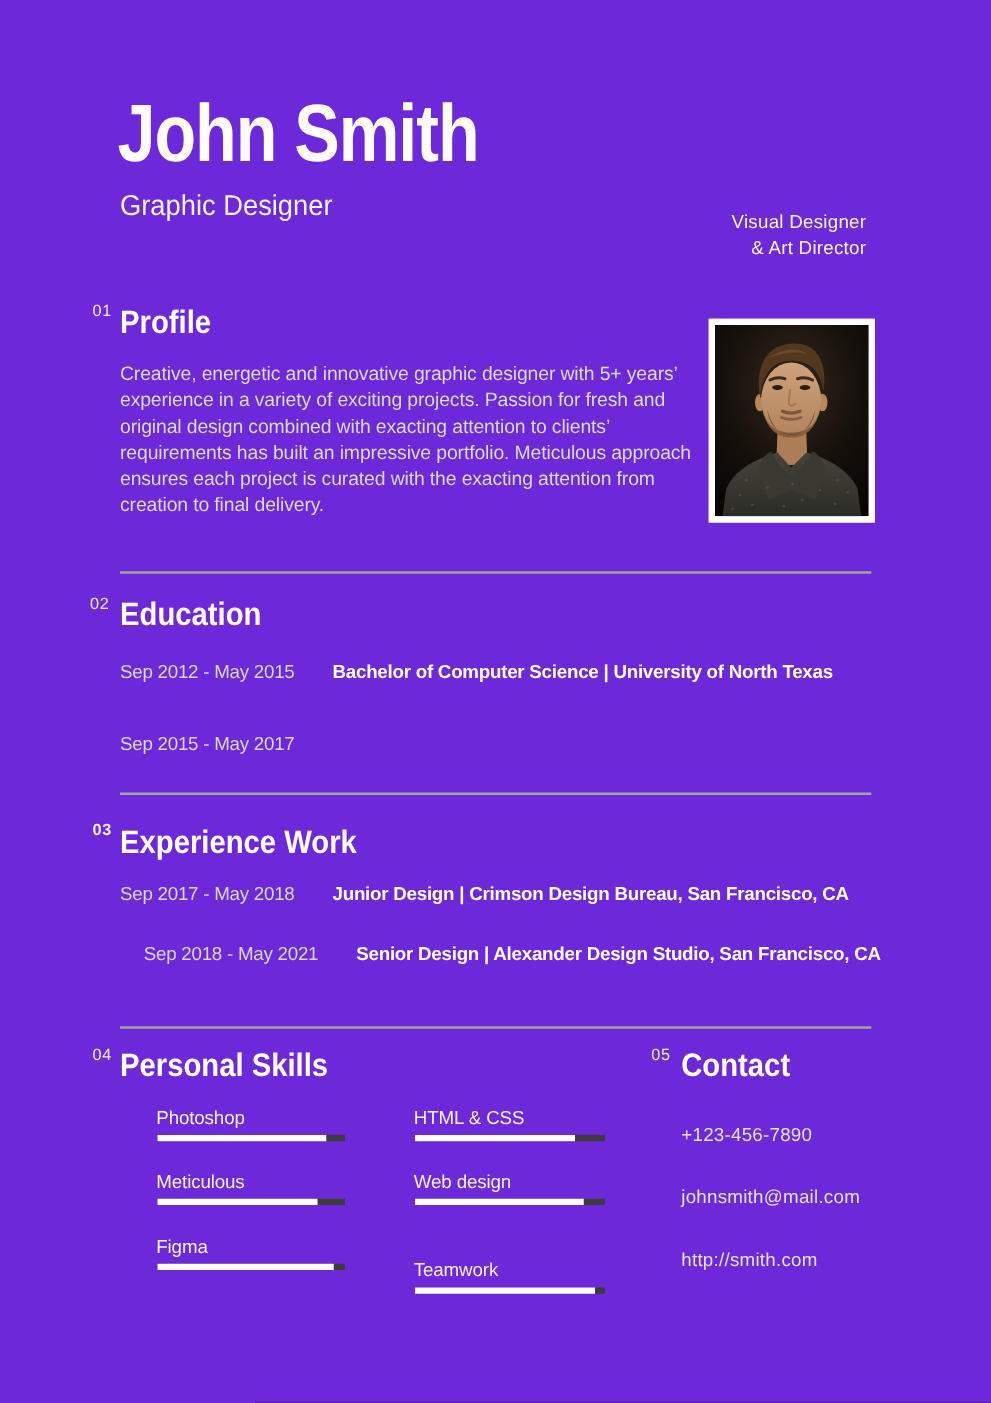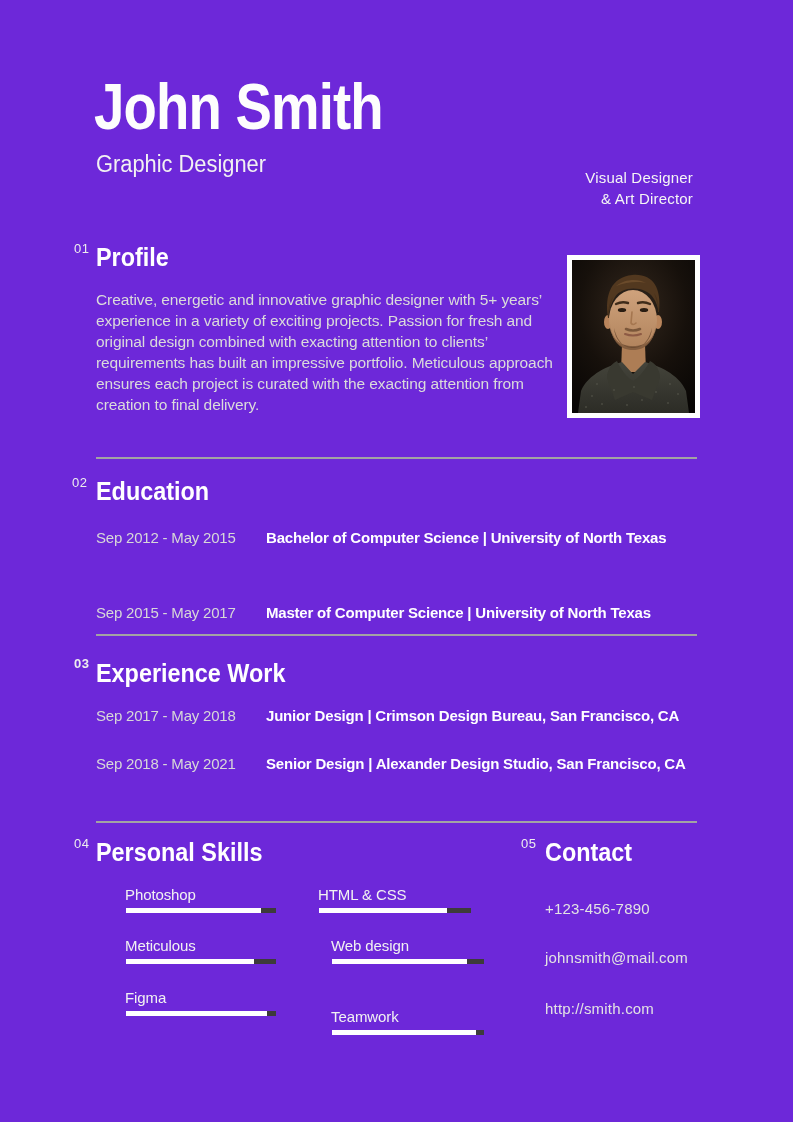--- a/index.html
+++ b/index.html
@@ -172,35 +172,34 @@
 
   <div class="divider" style="top:457px;"></div>
 
   <span class="sec-num" style="left:72px; top:475px;">02</span>
   <h2 class="sec-title" style="left:96px; top:477px;">Education</h2>
 
   <div class="row" style="top:529px;">
     <span class="dates">Sep 2012 - May 2015</span>
     <span class="desc">Bachelor of Computer Science | University of North Texas</span>
   </div>
-  <div class="row" style="top:604px;">
+  <div class="row" style="top:587px;gap:20px;">
     <span class="dates">Sep 2015 - May 2017</span>
-    <span class="desc">Master of Computer Science | University of North Texas</span>
   </div>
 
   <div class="divider" style="top:634px;"></div>
 
   <span class="sec-num" style="left:74px; top:656px;font-weight:bold;">03</span>
   <h2 class="sec-title" style="left:96px; top:659px;">Experience Work</h2>
 
   <div class="row" style="top:707px;">
     <span class="dates">Sep 2017 - May 2018</span>
     <span class="desc">Junior Design | Crimson Design Bureau, San Francisco, CA</span>
   </div>
-  <div class="row" style="top:755px;">
+  <div class="row" style="top:755px;margin-left:19px;">
     <span class="dates">Sep 2018 - May 2021</span>
     <span class="desc">Senior Design | Alexander Design Studio, San Francisco, CA</span>
   </div>
 
   <div class="divider" style="top:821px;"></div>
 
   <span class="sec-num" style="left:74px; top:836px;">04</span>
   <h2 class="sec-title" style="left:96px; top:838px;">Personal Skills</h2>
 
   <div class="skill" style="left:97px; top:886px;">
@@ -215,21 +214,21 @@
         <div class="fill" style="width: 85%;"></div>
       </div>
   </div>
   <div class="skill" style="left:97px; top:989px;">
     <div class="label">Figma</div>
     <div class="track">
         <div class="fill" style="width: 94%;"></div>
       </div>
   </div>
 
-  <div class="skill" style="left:290px; top:886px;">
+  <div class="skill" style="left:303px; top:886px;">
     <div class="label">HTML &amp; CSS</div>
     <div class="track" style="width:152px;">
         <div class="fill" style="width: 84%;"></div>
       </div>
   </div>
   <div class="skill" style="left:303px; top:937px;">
     <div class="label">Web design</div>
     <div class="track" style="width:152px;">
         <div class="fill" style="width: 89%;"></div>
       </div>

